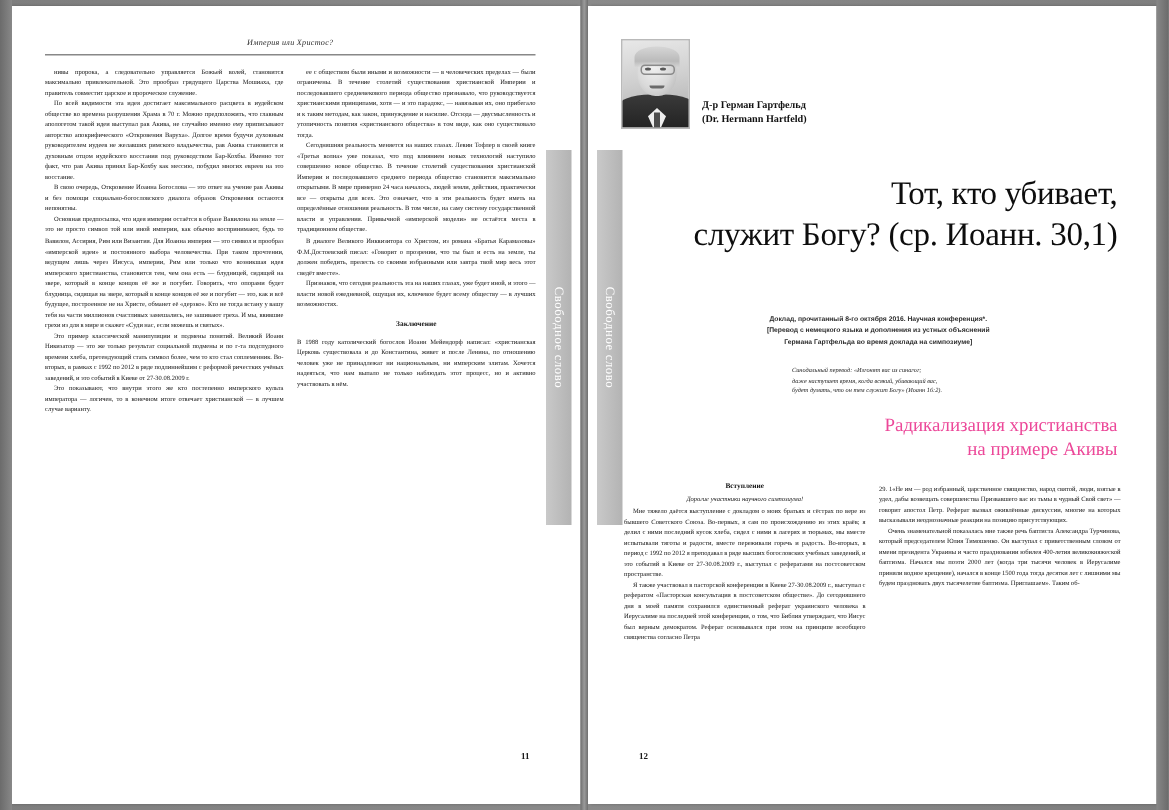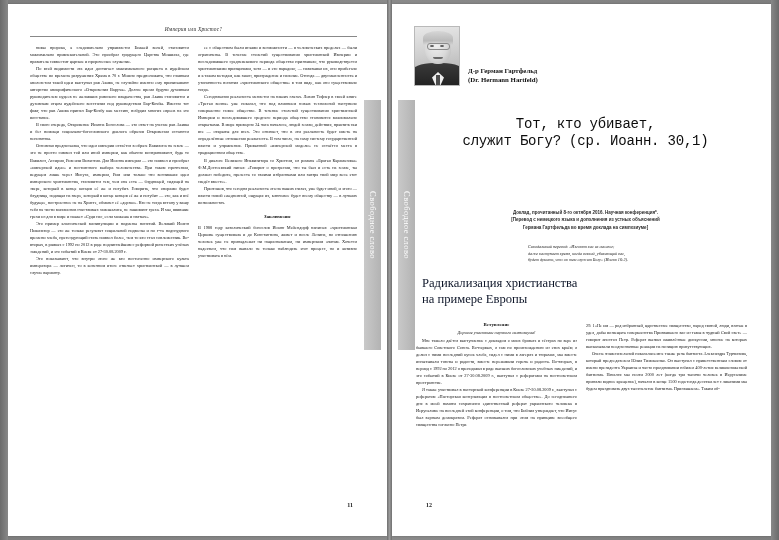--- a/index.html
+++ b/index.html
@@ -195,26 +195,25 @@
     font-size: 6.8px;
     font-weight: bold;
     line-height: 1.35;
     color: #111;
     padding-bottom: 2px;
   }
 
   .chapter-title {
     position: absolute;
     top: 112px; left: 34px; right: 26px;
-    text-align: center;
-    font-size: 14px;
+    text-align: right;
+    font-size: 22px;
     line-height: 1.22;
     color: #0d0d0d;
     letter-spacing: -0.2px;
-    font-family: Liberation Mono, monospace;
   }
   .kicker {
     position: absolute;
     top: 205px; left: 52px; right: 44px;
     text-align: center;
     font-size: 4.5px;
     line-height: 1.62;
     color: #2b2b2b;
     font-weight: bold;
     font-family: "Liberation Sans", sans-serif;
@@ -224,24 +223,24 @@
     top: 240px; left: 136px; right: 28px;
     font-size: 4.2px;
     line-height: 1.6;
     font-style: italic;
     color: #1d1d1d;
     text-align: left;
   }
   .section-title {
     position: absolute;
     top: 272px; left: 30px; right: 26px;
-    text-align: left;
+    text-align: right;
     font-size: 12.6px;
     line-height: 1.26;
-    color: #0f172a;
+    color: #ec4899;
   }
   .rp-cols {
     position: absolute;
     top: 318px; left: 24px; right: 24px; bottom: 22px;
     display: flex;
     gap: 9px;
   }
   .rp-col { width: 50%; }
   .greeting {
     font-size: 4.35px;
@@ -328,21 +327,21 @@
       </div>
 
       <div class="epigraph">
         <div>Синодальный перевод: «Изгонят вас из синагог;</div>
         <div>даже наступает время, когда всякий, убивающий вас,</div>
         <div>будет думать, что он тем служит Богу» (Иоанн 16:2).</div>
       </div>
 
       <div class="section-title">
         <div>Радикализация христианства</div>
-        <div>на примере Европы</div>
+        <div>на примере Акивы</div>
       </div>
 
       <div class="rp-cols">
         <div class="rp-col">
           <div class="sub-h" style="margin-top:0">Вступление</div>
           <div class="greeting">Дорогие участники научного симпозиума!</div>
           <div class="bodytext">
             <p>Мне тяжело даётся выступление с докладом о моих братьях и сёстрах по вере из бывшего Советского Союза. Во-первых, я сам по происхождению из этих краёв; я делил с ними последний кусок хлеба, сидел с ними в лагерях и тюрьмах, мы вместе испытывали тяготы и радости, вместе переживали горечь и радость. Во-вторых, в период с 1992 по 2012 я преподавал в ряде высших богословских учебных заведений, и это событий в Киеве от 27-30.08.2009 г., выступал с рефератами на постсоветском пространстве.</p>
             <p>Я также участвовал в пасторской конференции в Киеве 27-30.08.2009 г., выступал с рефератом «Пасторская консультация в постсоветском обществе». До сегодняшнего дня в моей памяти сохранился единственный реферат украинского человека в Иерусалиме на последней этой конференции, о том, что Библия утверждает, что Иисус был верным демократом. Реферат основывался при этом на принципе всеобщего священства согласно Петра</p>
           </div>

